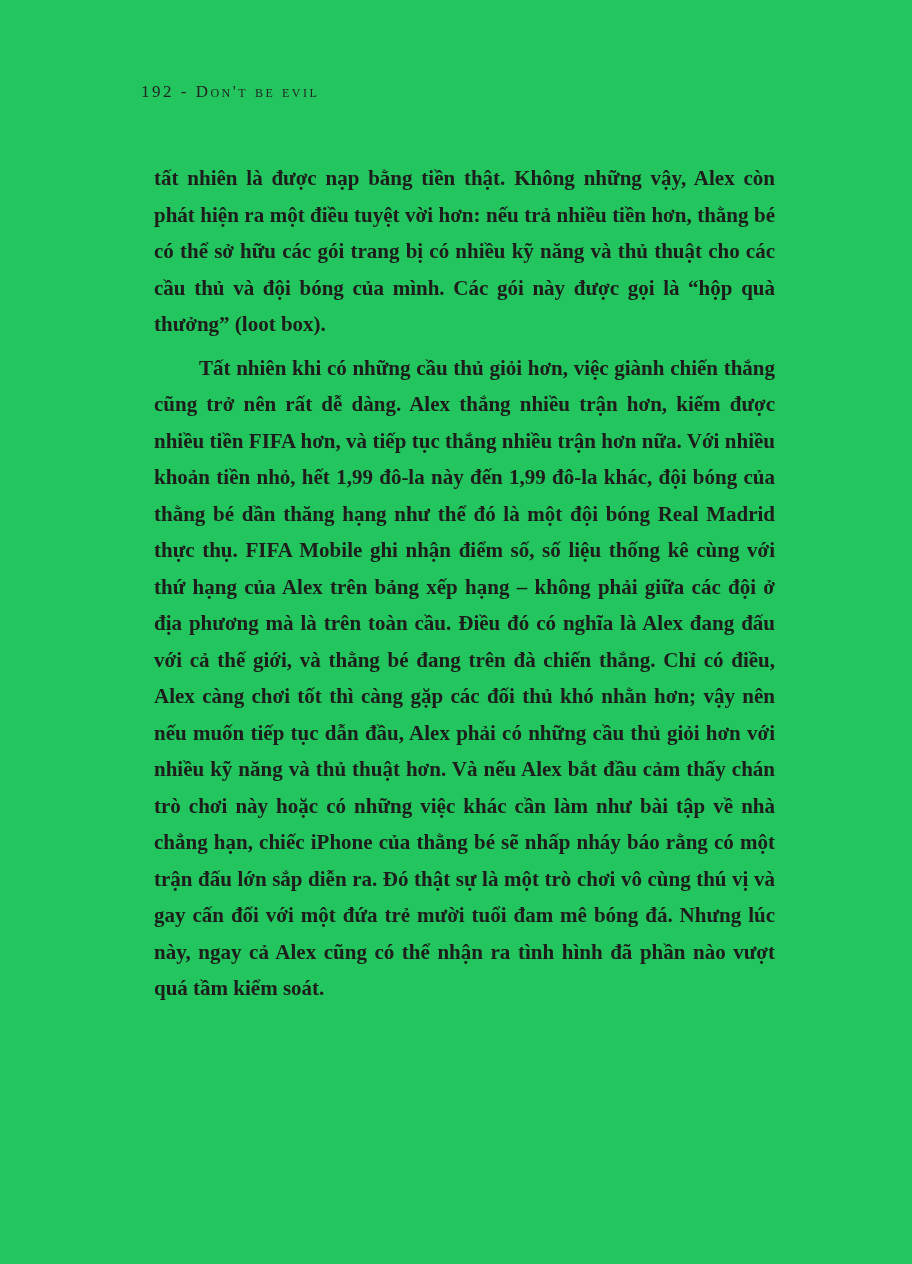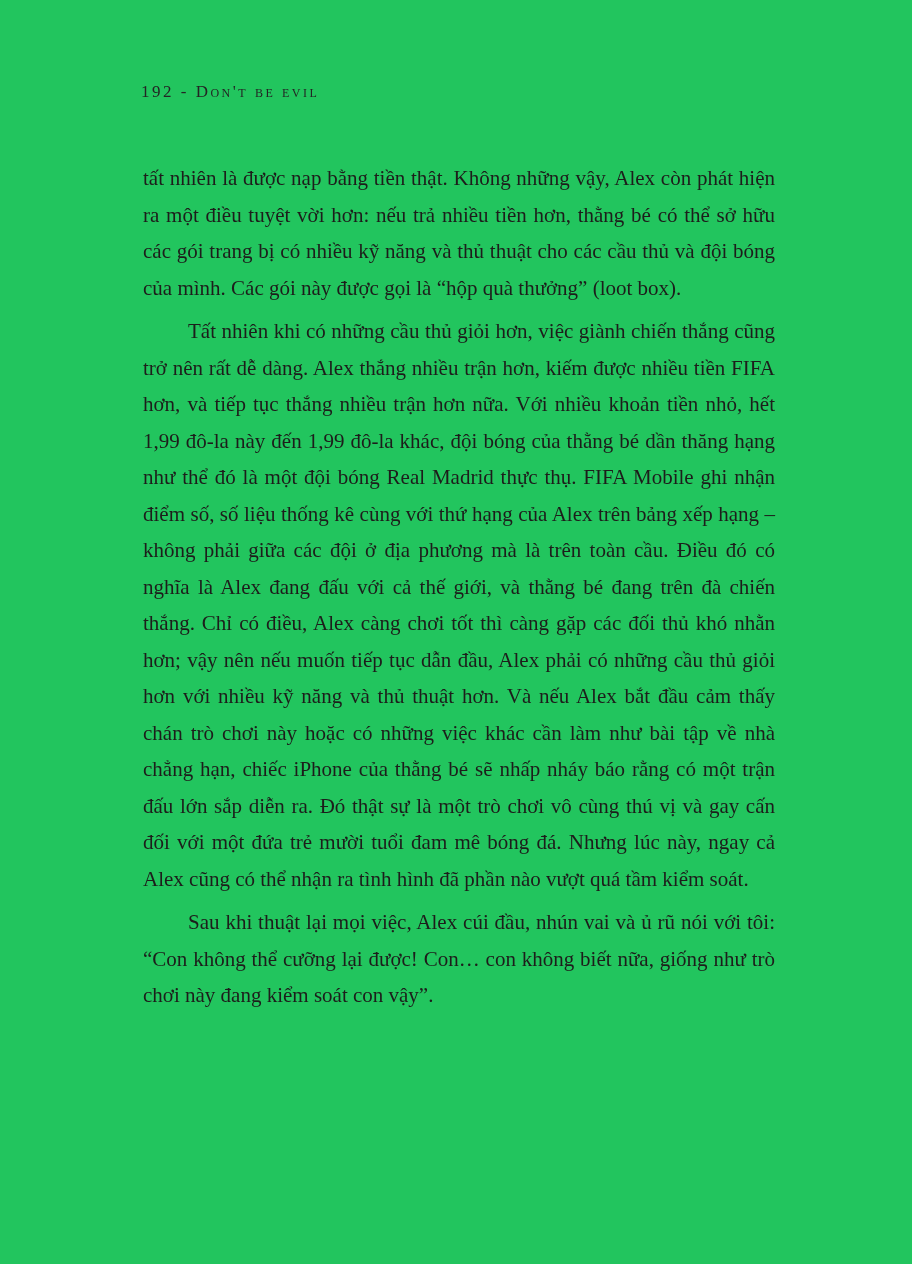--- a/index.html
+++ b/index.html
@@ -37,34 +37,34 @@
       top: 160px;
       left: 141px;
       width: 634px;
       font-size: 21px;
       line-height: 36.5px;
       text-align: justify;
       text-justify: inter-word;
       color: #1d1d1b;
     }
     .body-text p {
-      margin: 0 0 7px 2px;
+      margin: 0 0 7px 13px;
+      font-weight: bold;
     }
     .body-text p.indented {
       text-indent: 45px;
     }
   </style>
 </head>
 <body>
 
 <div class="page">
 
   <div class="running-header">
     <span>192</span><span> - </span><span class="small-caps">Don't be evil</span>
   </div>
 
   <div class="body-text">
     <p class="no-indent">tất nhiên là được nạp bằng tiền thật. Không những vậy, Alex còn phát hiện ra một điều tuyệt vời hơn: nếu trả nhiều tiền hơn, thằng bé có thể sở hữu các gói trang bị có nhiều kỹ năng và thủ thuật cho các cầu thủ và đội bóng của mình. Các gói này được gọi là “hộp quà thưởng” (loot box).</p>
     <p class="indented">Tất nhiên khi có những cầu thủ giỏi hơn, việc giành chiến thắng cũng trở nên rất dễ dàng. Alex thắng nhiều trận hơn, kiếm được nhiều tiền FIFA hơn, và tiếp tục thắng nhiều trận hơn nữa. Với nhiều khoản tiền nhỏ, hết 1,99 đô-la này đến 1,99 đô-la khác, đội bóng của thằng bé dần thăng hạng như thể đó là một đội bóng Real Madrid thực thụ. FIFA Mobile ghi nhận điểm số, số liệu thống kê cùng với thứ hạng của Alex trên bảng xếp hạng – không phải giữa các đội ở địa phương mà là trên toàn cầu. Điều đó có nghĩa là Alex đang đấu với cả thế giới, và thằng bé đang trên đà chiến thắng. Chỉ có điều, Alex càng chơi tốt thì càng gặp các đối thủ khó nhằn hơn; vậy nên nếu muốn tiếp tục dẫn đầu, Alex phải có những cầu thủ giỏi hơn với nhiều kỹ năng và thủ thuật hơn. Và nếu Alex bắt đầu cảm thấy chán trò chơi này hoặc có những việc khác cần làm như bài tập về nhà chẳng hạn, chiếc iPhone của thằng bé sẽ nhấp nháy báo rằng có một trận đấu lớn sắp diễn ra. Đó thật sự là một trò chơi vô cùng thú vị và gay cấn đối với một đứa trẻ mười tuổi đam mê bóng đá. Nhưng lúc này, ngay cả Alex cũng có thể nhận ra tình hình đã phần nào vượt quá tầm kiểm soát.</p>
-    <p class="indented">Sau khi thuật lại mọi việc, Alex cúi đầu, nhún vai và ủ rũ nói với tôi: “Con không thể cưỡng lại được! Con… con không biết nữa, giống như trò chơi này đang kiểm soát con vậy”.</p>
   </div>
 
 </div>
 
 </body></html>

